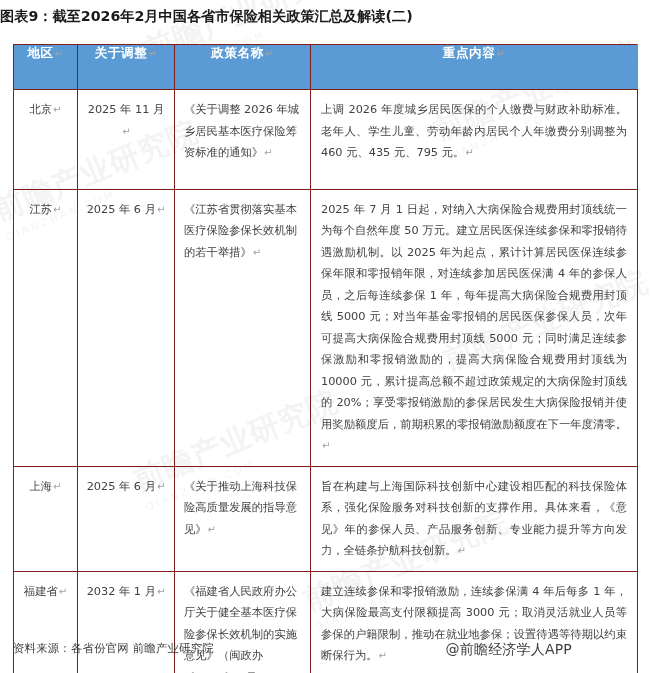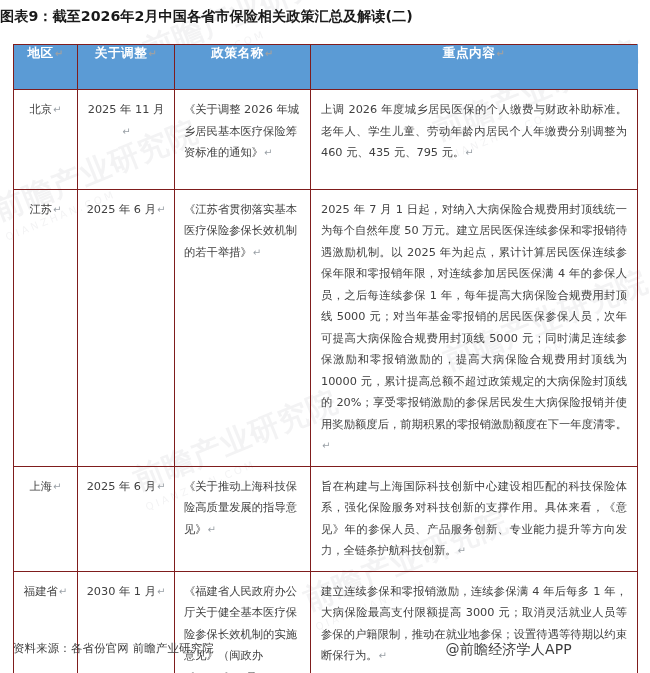--- a/index.html
+++ b/index.html
@@ -239,21 +239,21 @@
         <td class="c-content">
             <div class="cell-pad"><span>旨在构建与上海国际科技创新中心建设相匹配的科技保险体系，强化保险服务对科技创新的支撑作用。具体来看，《意见》年的参保人员、产品服务创新、专业能力提升等方向发力，全链条护航科技创新。</span><span class="pilcrow">↵</span></div>
           </td>
       </tr>
 
       <tr>
         <td class="c-region">
             <div class="cell-pad"><span>福建省</span><span class="pilcrow">↵</span></div>
           </td>
         <td class="c-date">
-            <div class="cell-pad"><span>2030 年 1 月</span><span class="pilcrow">↵</span></div>
+            <div class="cell-pad"><span>2032 年 1 月</span><span class="pilcrow">↵</span></div>
           </td>
         <td class="c-name">
             <div class="cell-pad"><span>《福建省人民政府办公厅关于健全基本医疗保险参保长效机制的实施意见》（闽政办〔2025〕3 号）</span><span class="pilcrow">↵</span></div>
           </td>
         <td class="c-content">
             <div class="cell-pad"><span>建立连续参保和零报销激励，连续参保满 4 年后每多 1 年，大病保险最高支付限额提高 3000 元；取消灵活就业人员等参保的户籍限制，推动在就业地参保；设置待遇等待期以约束断保行为。</span><span class="pilcrow">↵</span></div>
           </td>
       </tr>
 
     </tbody>

